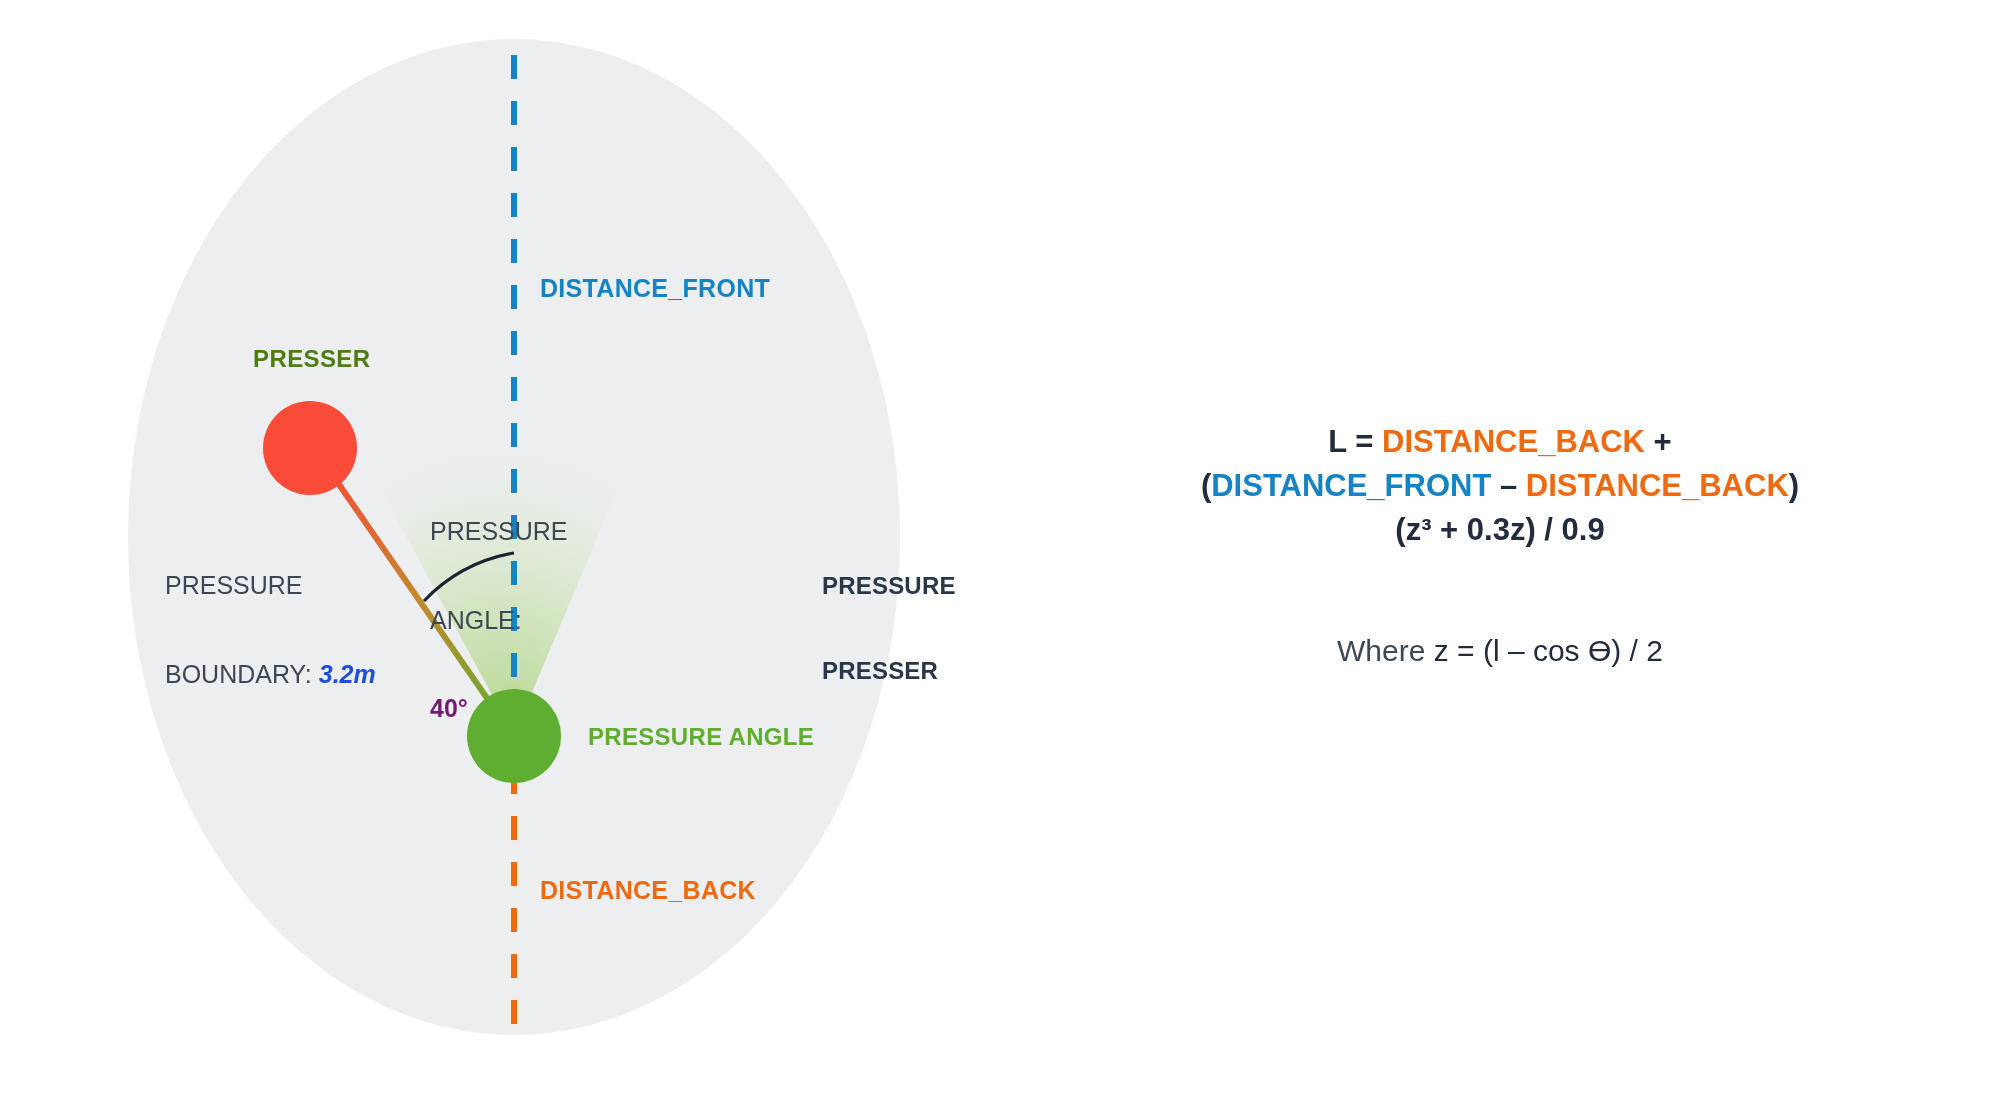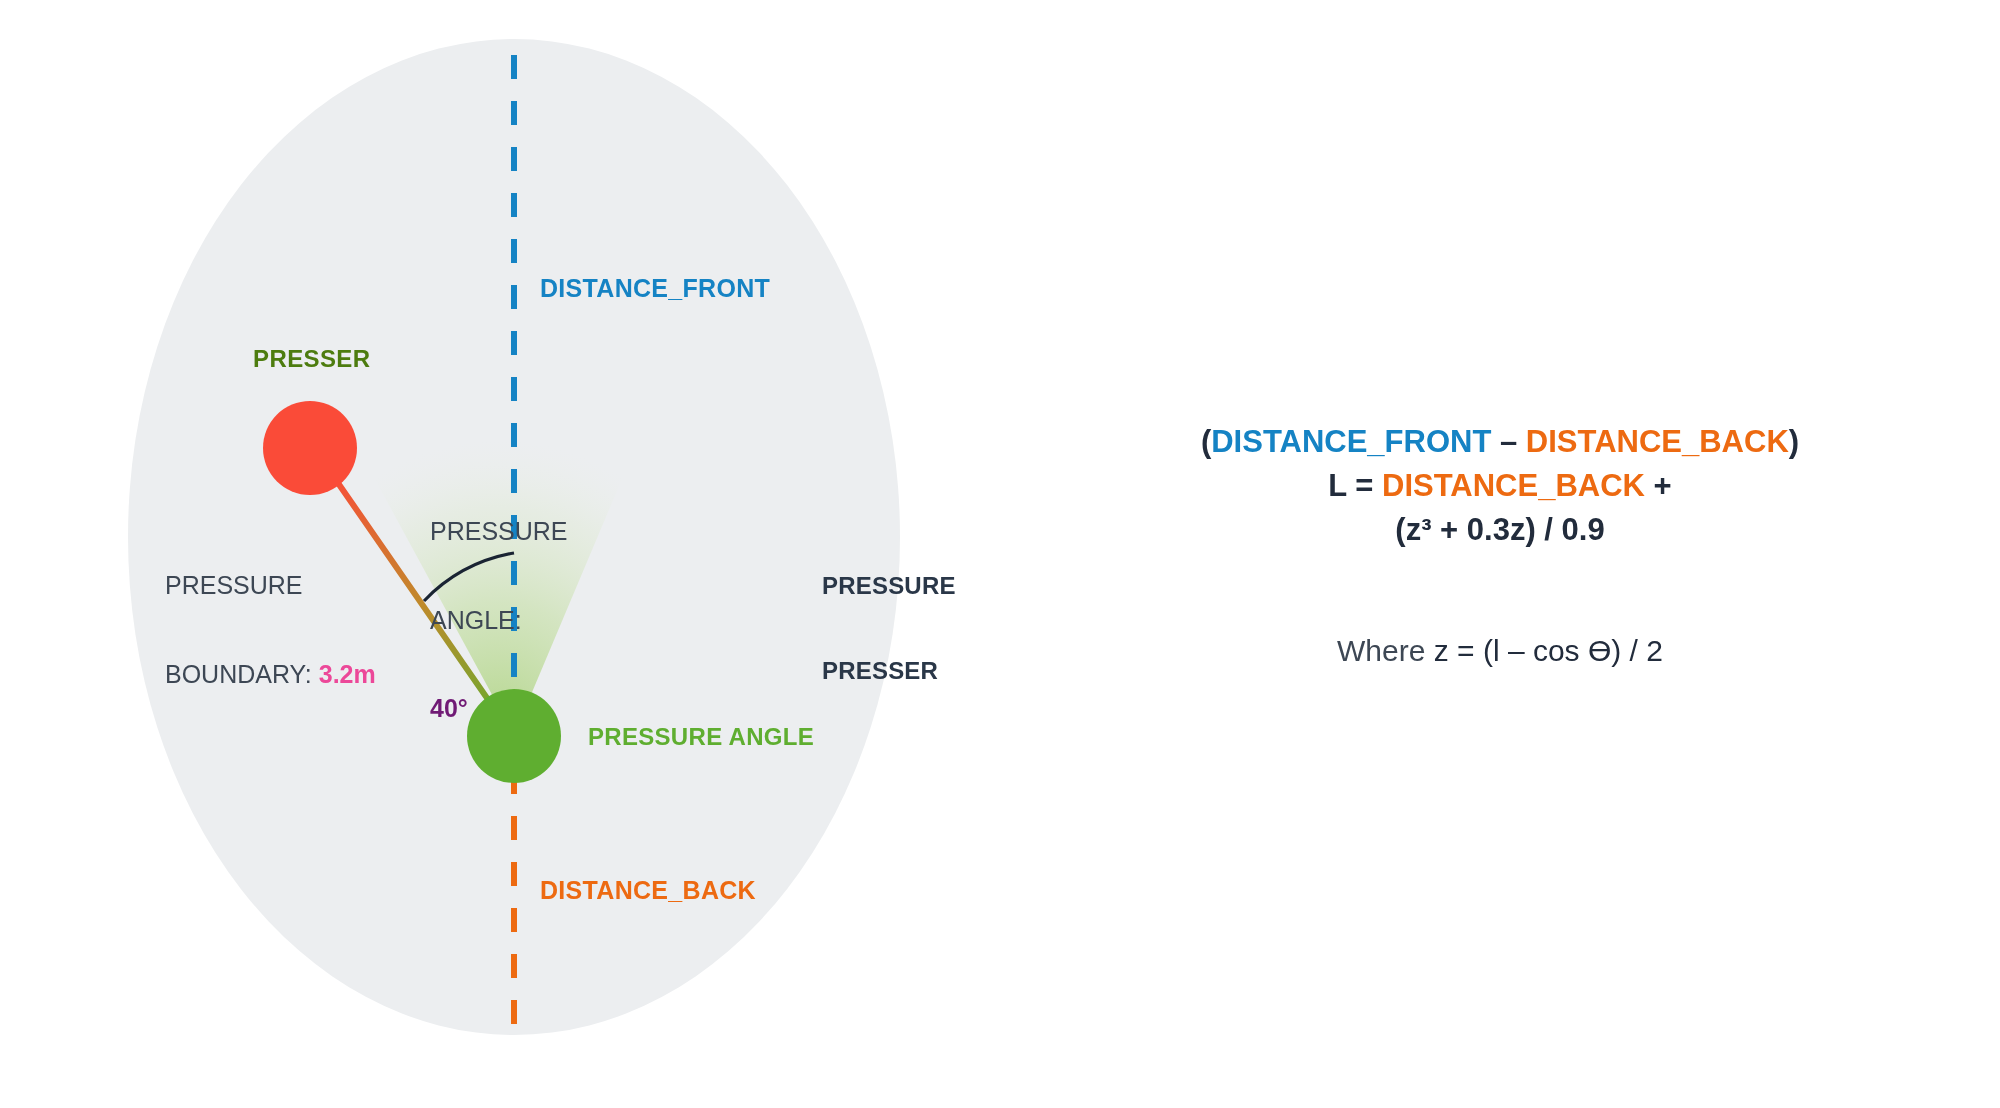--- a/index.html
+++ b/index.html
@@ -86,21 +86,22 @@
 
   .lbl-pressure-distance {
     left: 165px;
     top: 512px;
     font-size: 25px;
     color: #3D4754;
     font-weight: 400;
   }
   .lbl-pressure-distance .val {
     font-weight: bold;
-    color: #ec4899;
+    color: #1d4ed8;
+    font-style: italic;
   }
 
   .lbl-pressure-angle {
     left: 430px;
     top: 458px;
     font-size: 25px;
     color: #3D4754;
     font-weight: 400;
   }
   .lbl-pressure-angle .val {
@@ -202,22 +203,22 @@
   </div>
 
   <div class="lbl lbl-pressure-angle">
     <div>PRESSURE</div>
     <div>ANGLE:</div>
     <div class="val">40°</div>
   </div>
 
   <div id="formula-block">
 
+    <div class="formula-line"><span class="c-dark">L</span><span class="op"> = </span><span class="c-orange">DISTANCE_BACK</span><span class="op"> +</span></div>
+
     <div class="formula-line"><span class="c-dark">(</span><span class="c-blue">DISTANCE_FRONT</span><span class="op"> – </span><span class="c-orange">DISTANCE_BACK</span><span class="c-dark">)</span></div>
 
-    <div class="formula-line"><span class="c-dark">L</span><span class="op"> = </span><span class="c-orange">DISTANCE_BACK</span><span class="op"> +</span></div>
-
     <div class="formula-line c-dark">(z³ + 0.3z) / 0.9</div>
   </div>
 
   <div id="formula-where"><span>Where </span><span class="b">z = (l – cos Ө) / 2</span></div>
 
 </div>
 
 </body></html>

